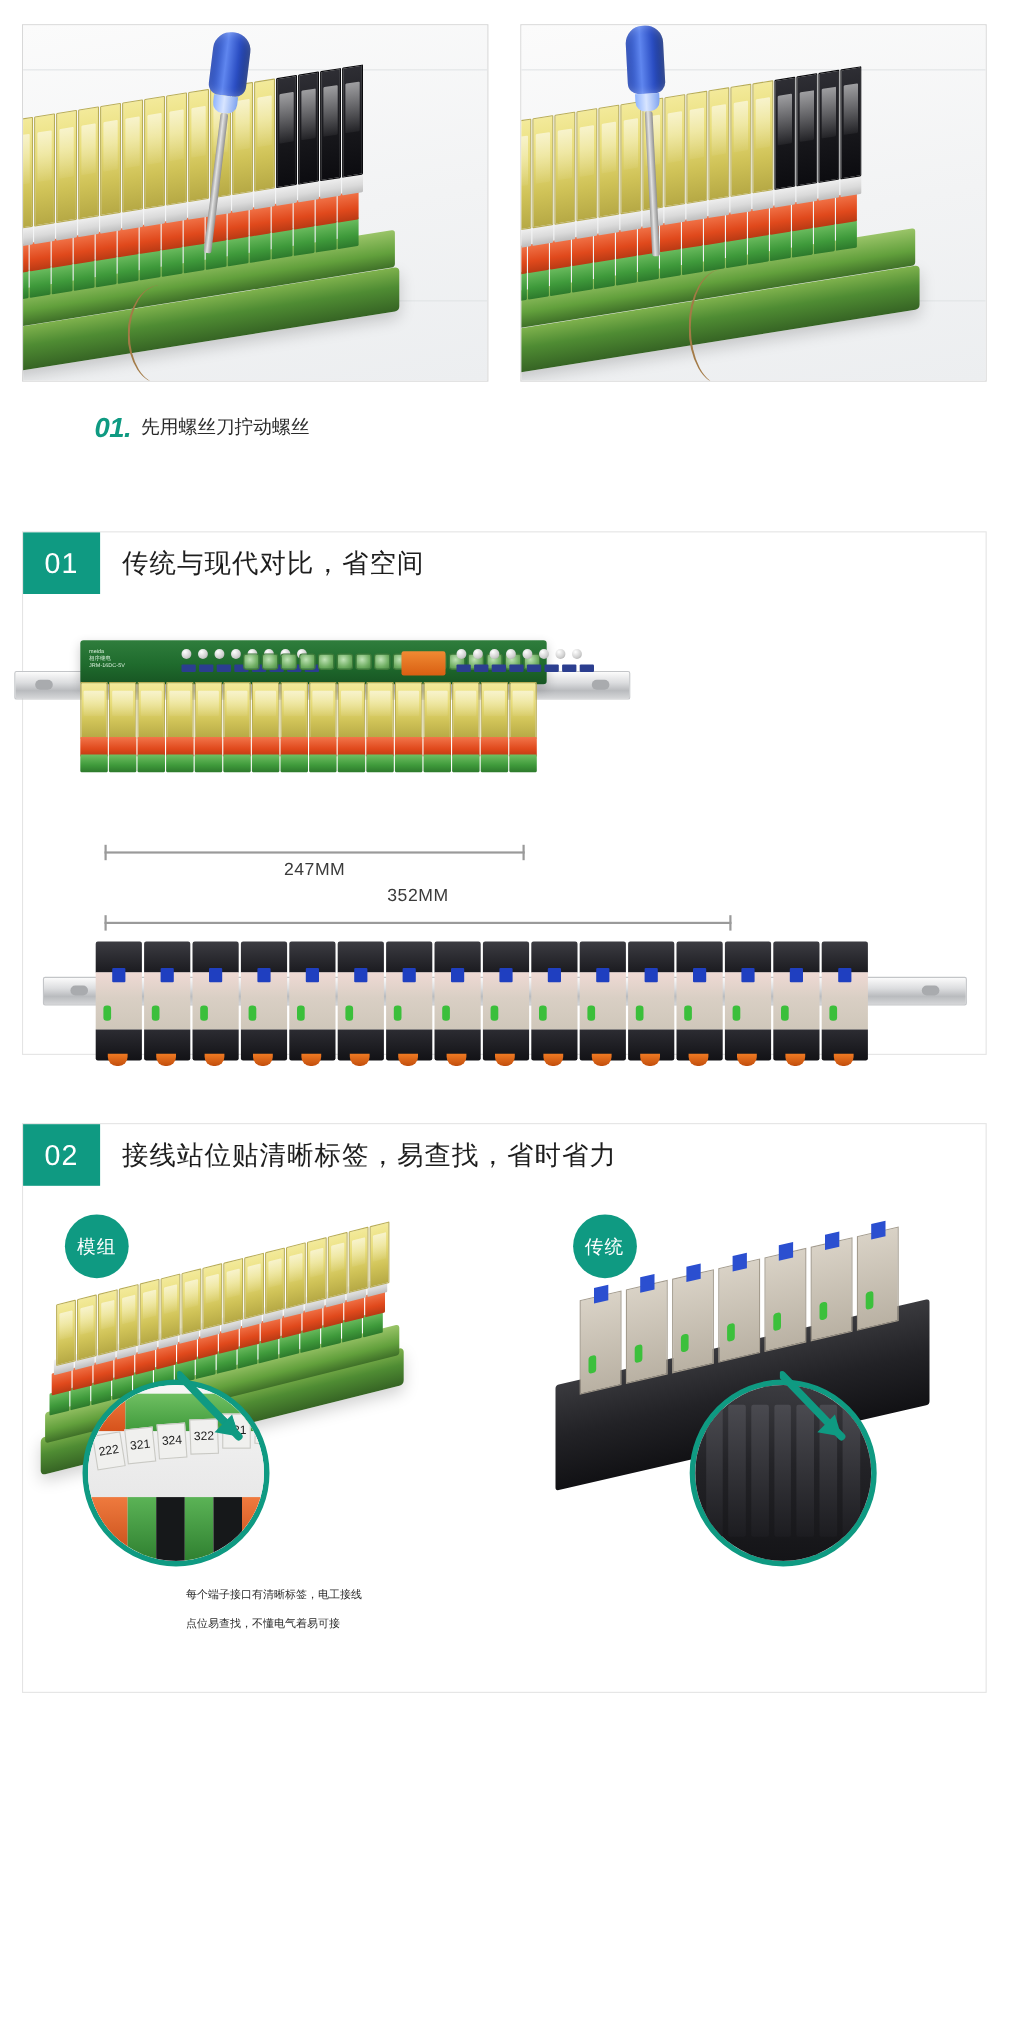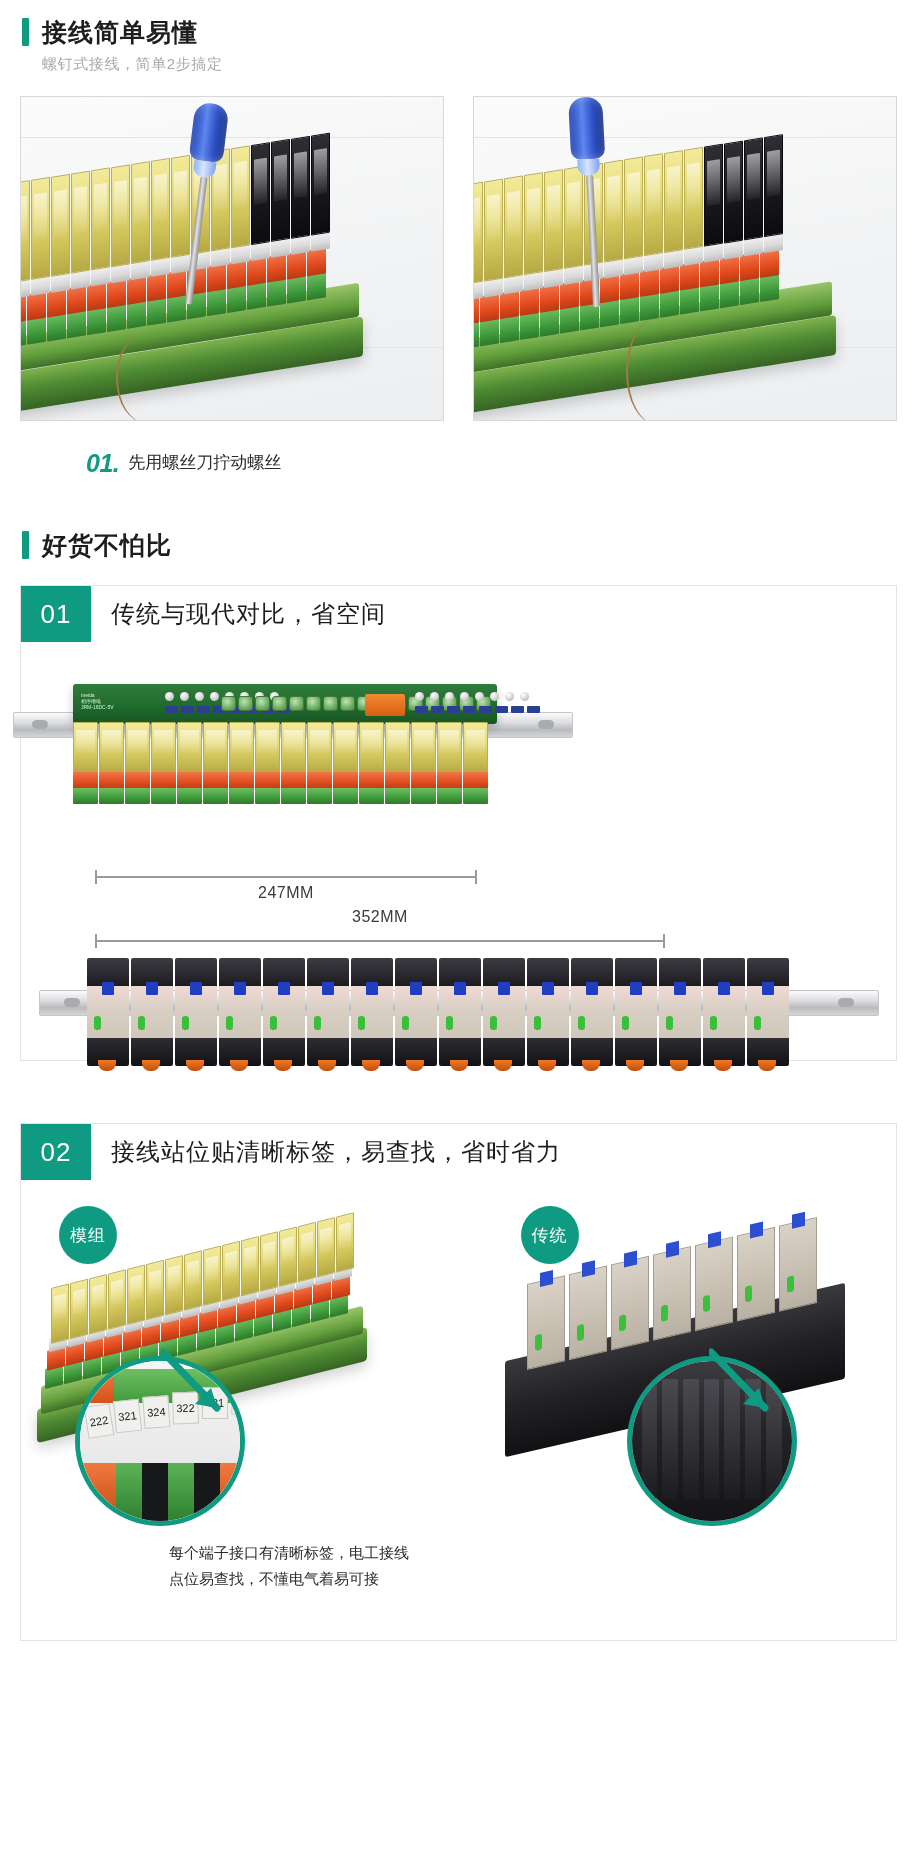--- a/index.html
+++ b/index.html
@@ -193,34 +193,27 @@
   }
   .mag-inner { position: absolute; inset: 0; }
   .arrow-pointer { position: absolute; z-index: 4; }
   .label-tag {
     width: 26px; height: 32px; background: #f0f0ee; border: 1px solid #c9c9c4;
     display: flex; align-items: center; justify-content: center;
     font-size: 11px; color: #202020; transform: rotate(-9deg);
     margin-right: 3px; flex: none;
   }
   .bot-caps { display: flex; padding: 0 0 26px 0; }
-  .bot-cap { width: 50%; font-size: 15px; color: #2b2b2b; line-height: 26px; }
+  .bot-cap { width: 50%; font-size: 10px; color: #2b2b2b; line-height: 26px; }
 </style>
 </head>
 <body>
 
 <div class="page">
 
-  <div class="sec-head">
-    <div class="sec-head-row">
-      <div class="sec-bar"></div>
-      <div class="sec-title">接线简单易懂</div>
-    </div>
-    <div class="sec-sub">螺钉式接线，简单2步搞定</div>
-  </div>
 
   <div class="photo-row">
 
     <div class="photo-box">
       <div class="scene"></div>
       <div class="desk-line" style="top:40px"></div>
       <div class="desk-line" style="top:250px"></div>
 
       <div class="rail" style="left:-18px; top:248px; width:360px; height:40px; transform:skewY(-9deg);"></div>
       <div class="rail-top" style="left:-18px; top:214px; width:356px; height:34px; transform:skewY(-9deg);"></div>
@@ -397,24 +390,20 @@
   </div>
 
   <div class="cap-row">
     <div class="cap">
       <div class="cap-num">01.</div>
       <div class="cap-txt">先用螺丝刀拧动螺丝</div>
     </div>
   </div>
 
   <div class="sec-head" style="padding-top:54px">
-    <div class="sec-head-row">
-      <div class="sec-bar"></div>
-      <div class="sec-title">好货不怕比</div>
-    </div>
   </div>
 
   <div class="card">
     <div class="card-head">
       <div class="card-badge">01</div>
       <div class="card-head-title">传统与现代对比，省空间</div>
     </div>
 
     <div class="card-body" style="height:392px">
 

